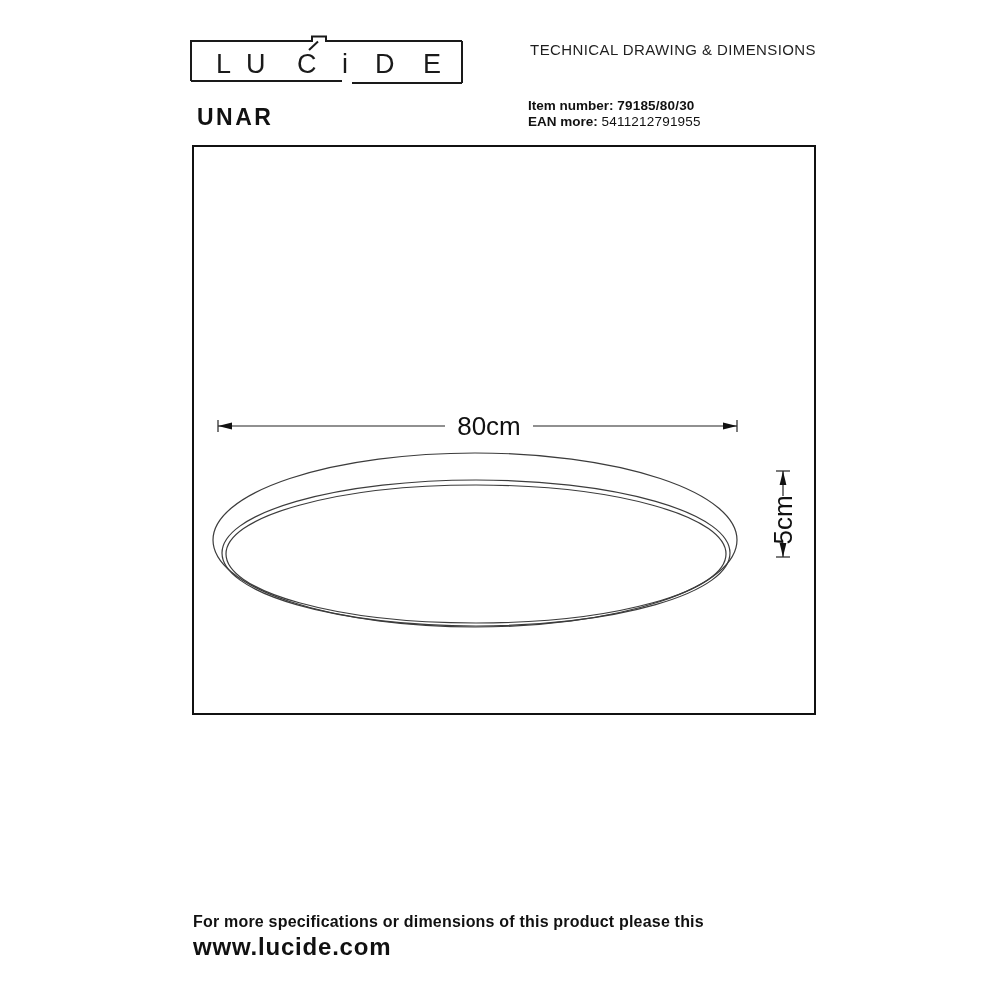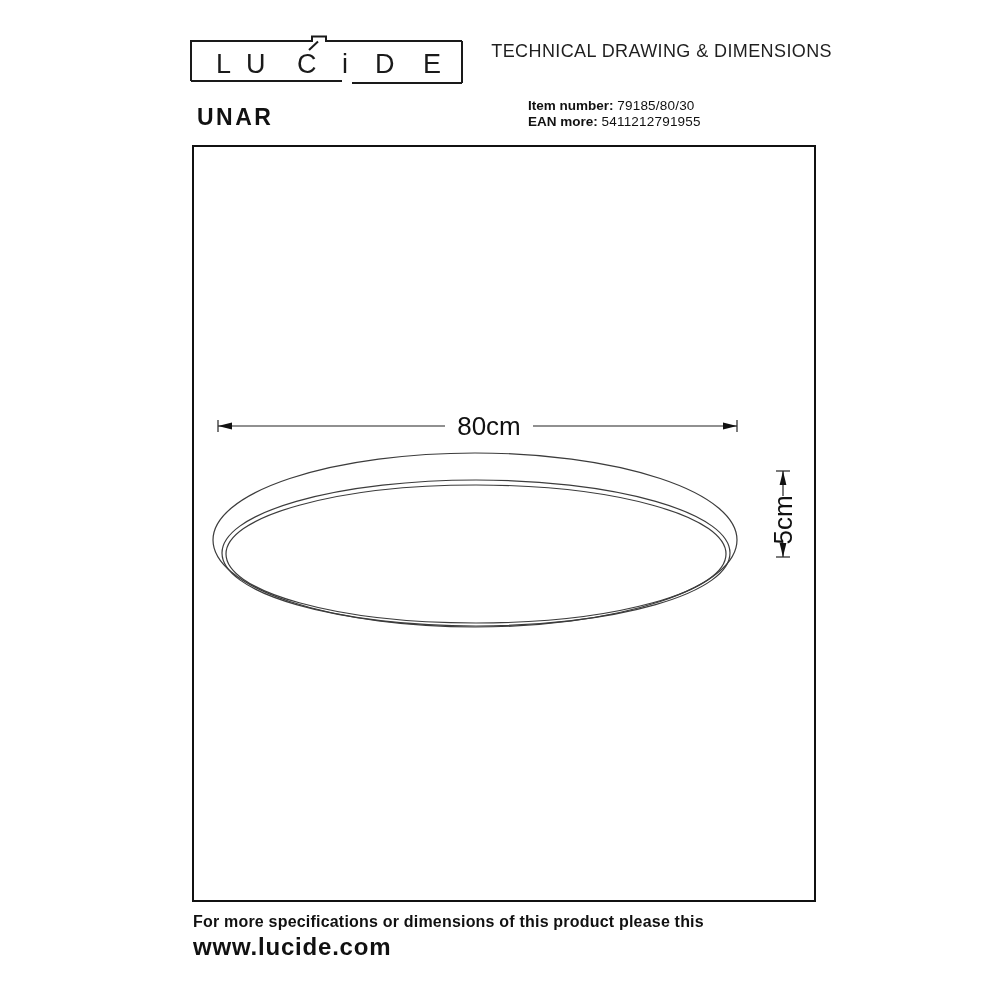--- a/index.html
+++ b/index.html
@@ -13,49 +13,49 @@
     overflow: hidden;
   }
   
   .logo-wrap {
     position: absolute;
     left: 189px; top: 33px;
     width: 278px; height: 56px;
   }
   .doc-title {
     position: absolute;
-    top: 41px; right: 168px;
-    font-size: 18px;
+    top: 41px; right: 184px;
+    font-size: 15px;
     letter-spacing: 0.4px;
     color: #1f1f1f;
     white-space: nowrap;
   }
   .product-name {
     position: absolute;
     left: 197px; top: 104px;
     font-size: 23px;
     font-weight: bold;
     letter-spacing: 2.5px;
     color: #111;
   }
   .product-meta {
     position: absolute;
     left: 490px; top: 98px;
     font-size: 13.5px;
     line-height: 15.5px;
     color: #111;
   }
   .product-meta .lbl { font-weight: bold; padding-left: 38px; }
-  .product-meta .val-bold { font-weight: normal; letter-spacing: 0.2px; }
+  .product-meta .val-bold { font-weight: bold; letter-spacing: 0.2px; }
   .product-meta .val { font-weight: normal; letter-spacing: 0.2px; }
   
   .drawing-box {
     position: absolute;
     left: 192px; top: 145px;
-    width: 624px; height: 757px;
+    width: 624px; height: 570px;
     border: 2px solid #111;
     background: #fff;
   }
   .drawing-box svg { position: absolute; left: -2px; top: -2px; }
   
   .footer-line1 {
     position: absolute;
     left: 193px; top: 913px;
     font-size: 16px;
     font-weight: bold;

